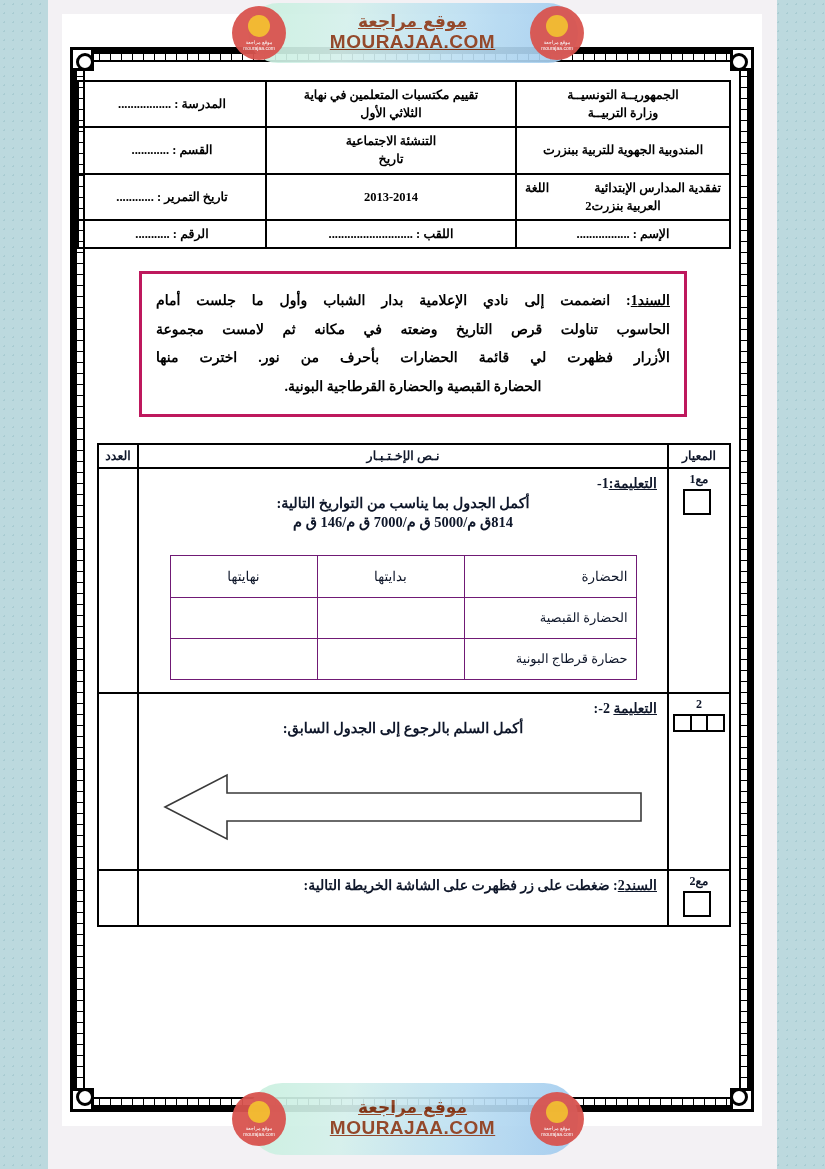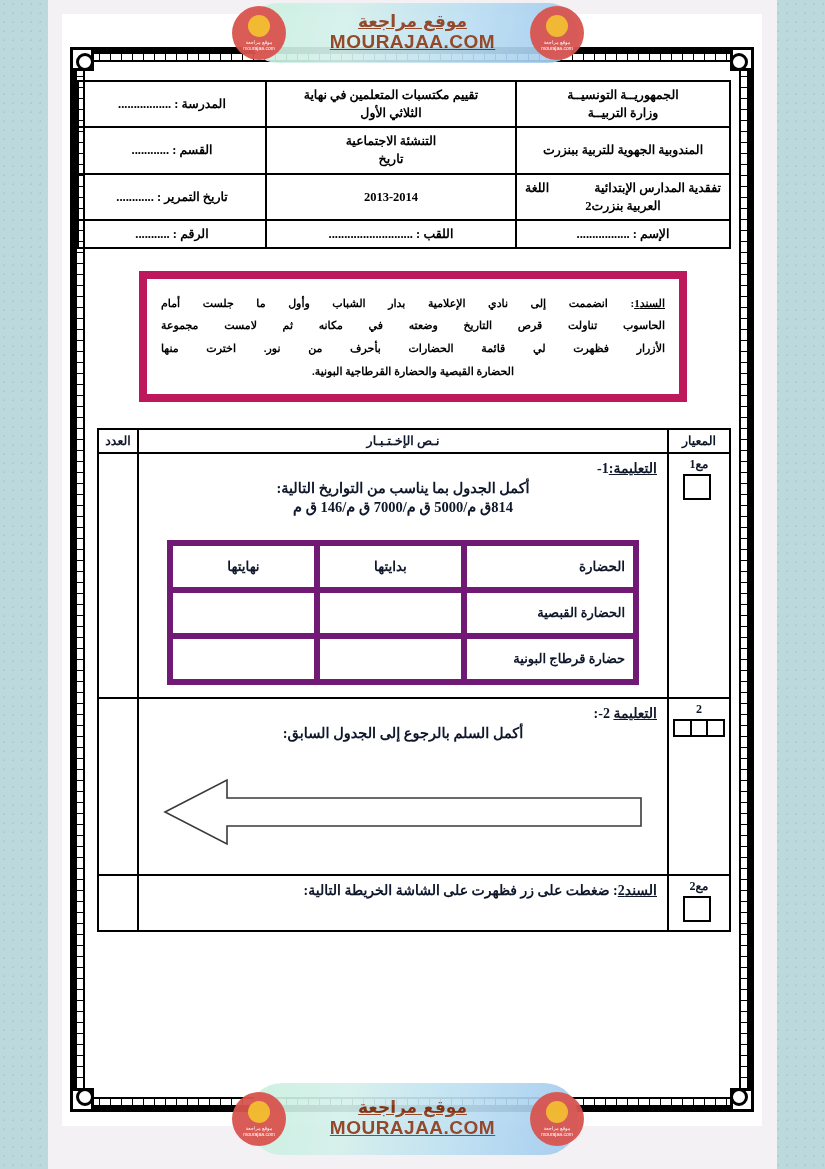--- a/index.html
+++ b/index.html
@@ -113,23 +113,23 @@
   .row-h3 td { height: 46px; }
   .row-h4 td { height: 26px; }
   .split { display: flex; justify-content: space-between; gap: 6px; }
   .split .a { text-align: right; }
   .split .b { text-align: right; }
 
   
   .src-box {
     margin: 22px auto 0 auto;
     width: 548px;
-    border: 8px solid #be185d;
+    border: 3px solid #be185d;
     padding: 13px 14px 12px 14px;
-    font-size: 11px;
+    font-size: 14px;
     font-weight: bold;
     line-height: 2.05;
     text-align: justify;
     text-align-last: justify;
     color: #000;
   }
   .src-box .lbl { text-decoration: underline; }
   .src-box .last { text-align-last: center; }
 
   
@@ -196,24 +196,24 @@
 
   
   table.civ {
     width: 466px;
     margin: 0 auto 4px auto;
     border-collapse: collapse;
     table-layout: fixed;
     direction: rtl;
   }
   table.civ td {
-    border: 6px solid #701a75;
+    border: 1px solid #701a75;
     height: 25px;
     font-size: 13px;
-    font-weight: bold;
+    font-weight: normal;
     padding: 12px 8px;
     vertical-align: middle;
   }
   table.civ td.c-name { width: 172px; text-align: right; }
   table.civ td.c-val  { width: 147px; text-align: center; }
   table.civ tr.civ-head td { text-align: center; font-size: 13.5px; }
   table.civ tr.civ-head td.c-name { text-align: right; }
 
   
   .arrow-wrap { margin: 34px 0 18px 0; text-align: center; }

